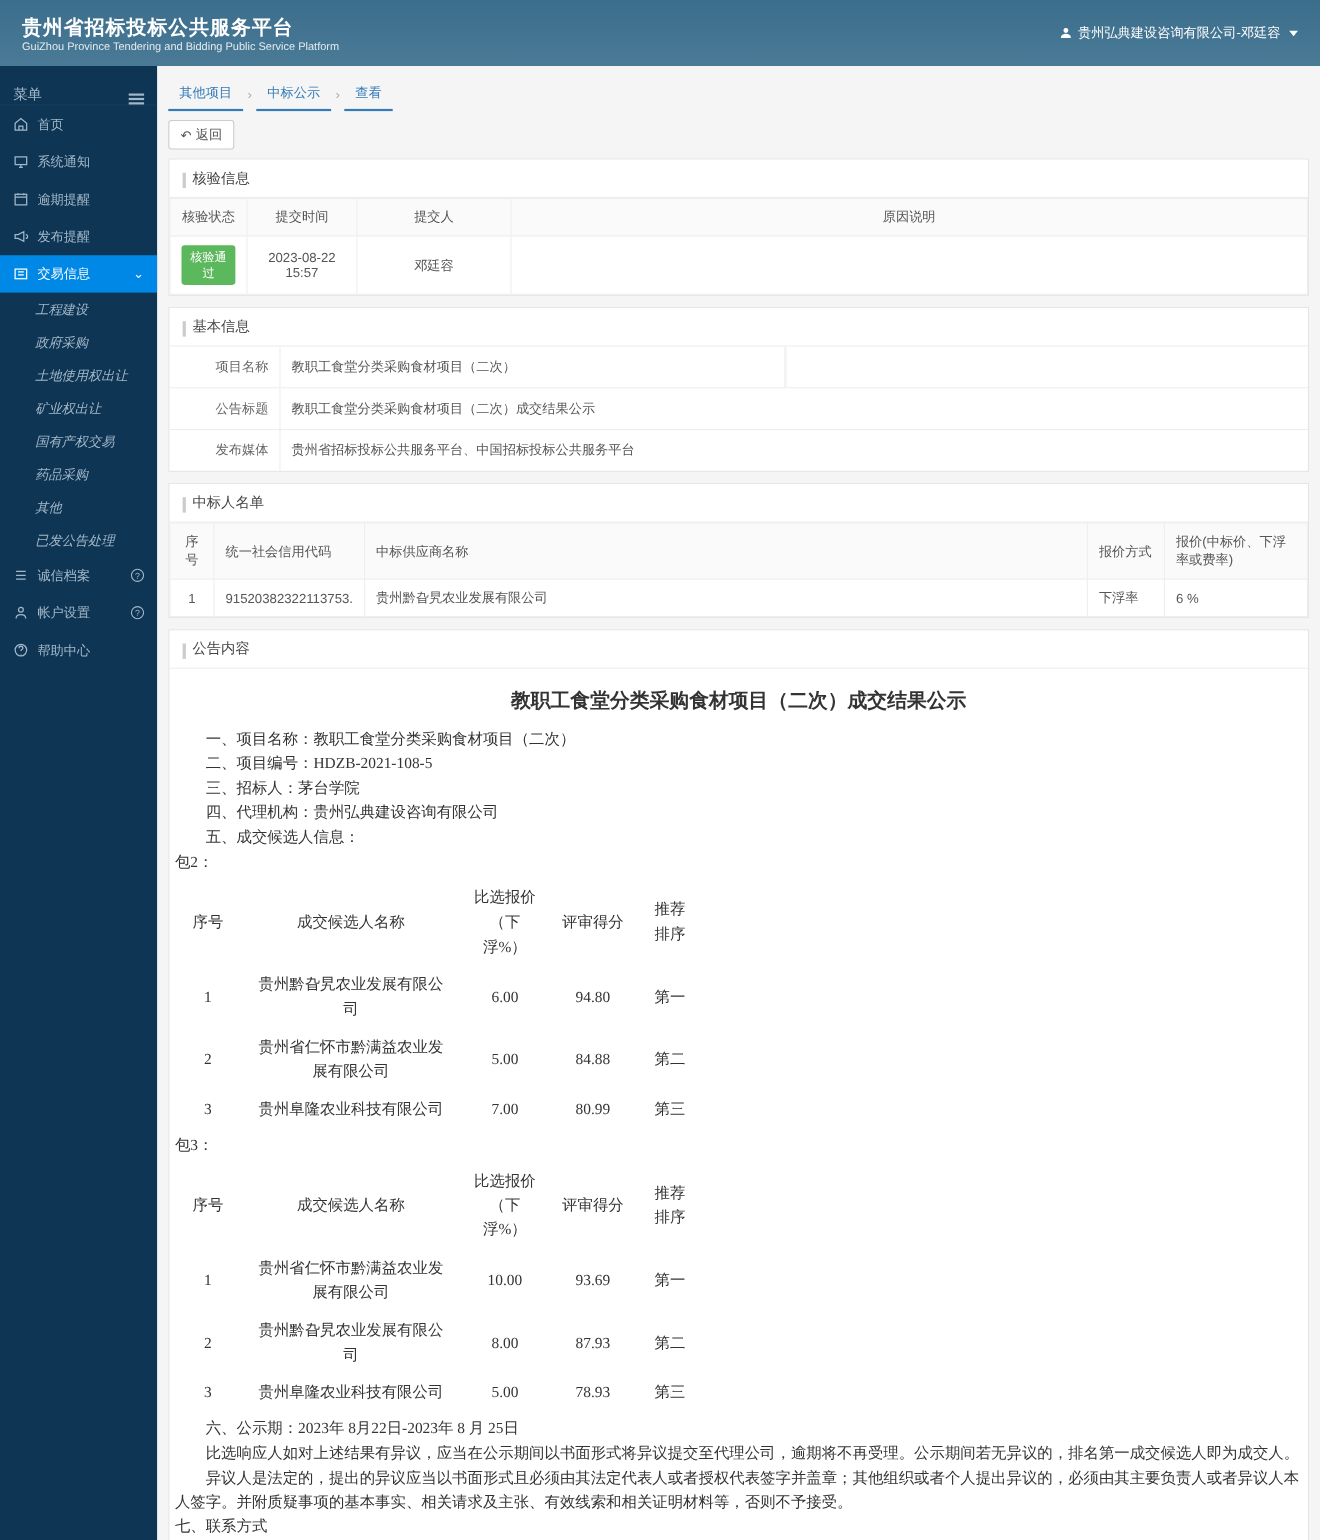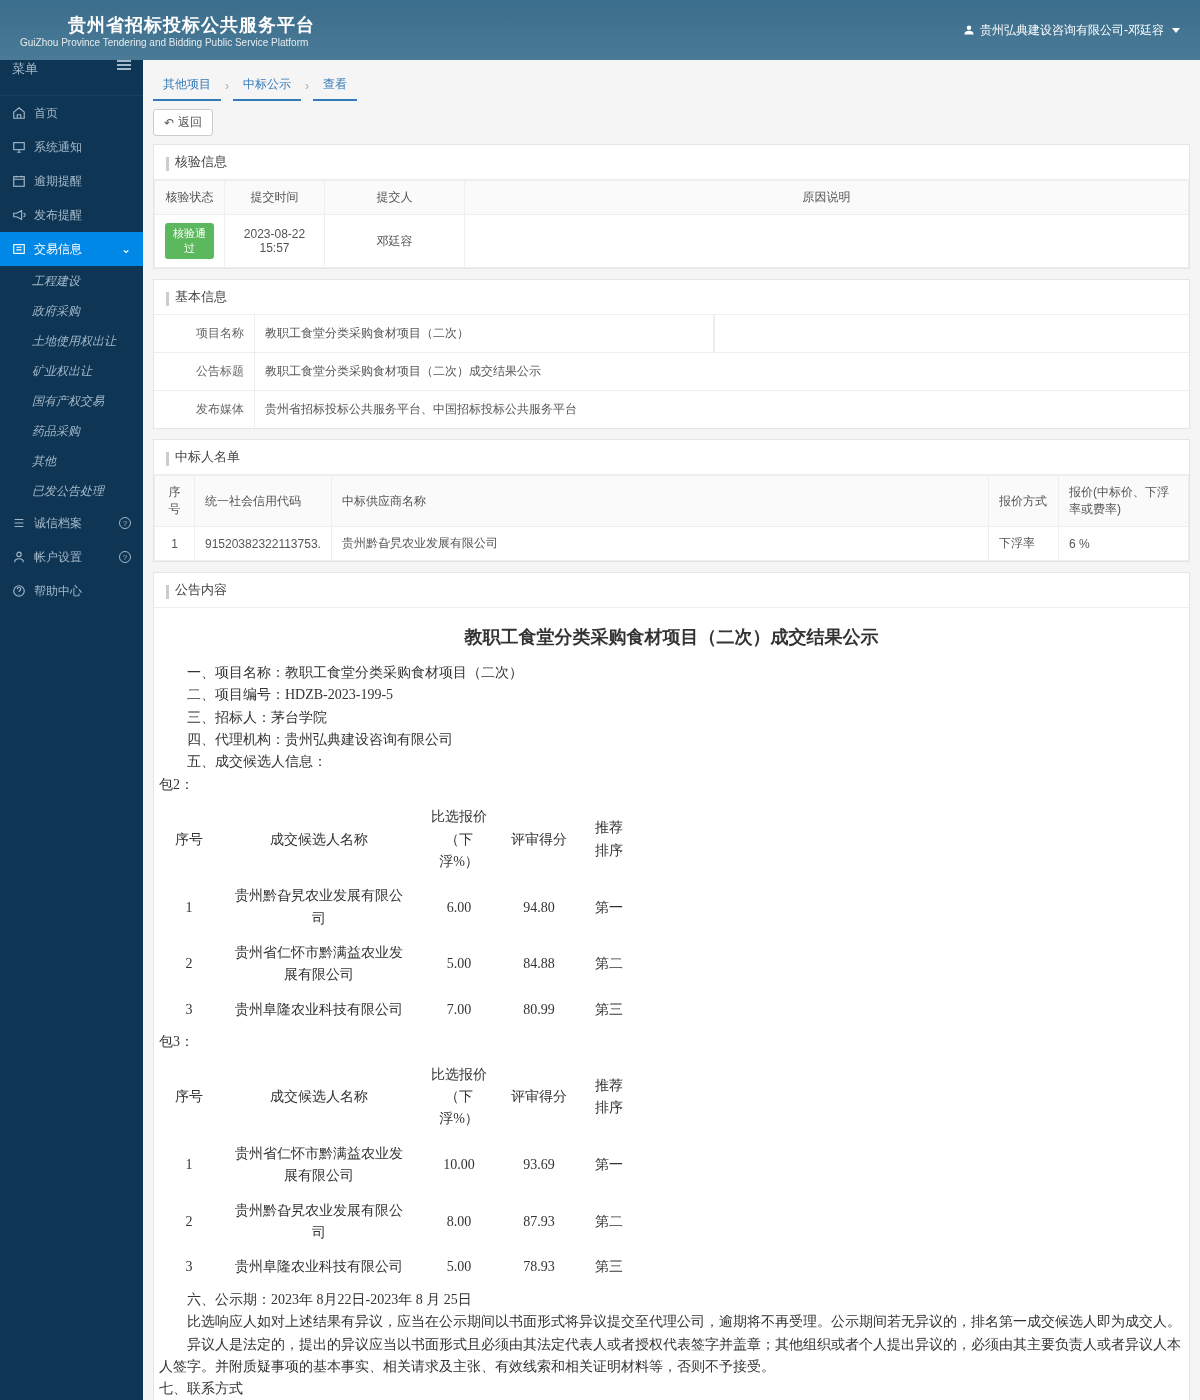--- a/index.html
+++ b/index.html
@@ -8,38 +8,38 @@
     .header {
       height: 60px;
       background: linear-gradient(180deg, #3b6e8c 0%, #4a7a96 100%);
       display: flex;
       align-items: center;
       justify-content: space-between;
       padding: 0 20px;
       color: #fff;
     }
     .header-left { display: flex; flex-direction: column; }
-    .header-title { font-size: 18px; font-weight: bold; letter-spacing: 1px; margin-left: 48px; }
+    .header-title { font-size: 18px; font-weight: bold; letter-spacing: 1px; }
     .header-subtitle { font-size: 10px; opacity: 0.85; }
     .header-user { display: flex; align-items: center; gap: 5px; font-size: 12px; }
     .user-icon { width: 12px; height: 12px; }
     .caret-down { width: 0; height: 0; border-left: 4px solid transparent; border-right: 4px solid transparent; border-top: 5px solid #fff; margin-left: 3px; }
     
     .container { display: flex; min-height: calc(100vh - 60px); }
     
     .sidebar {
       width: 143px;
       background: #0e3554;
       color: #a3b8c9;
       flex-shrink: 0;
     }
     .menu-header {
       height: 36px;
       display: flex;
-      align-items: flex-start;
+      align-items: flex-end;
       justify-content: space-between;
       padding: 0 12px;
       font-size: 13px;
       border-bottom: 1px solid rgba(255,255,255,0.05);
     }
     .hamburger-icon { display: flex; flex-direction: column; gap: 2px; cursor: pointer; }
     .hamburger-icon span { width: 14px; height: 2px; background: #a3b8c9; }
     
     .nav-item {
       height: 34px;
@@ -377,21 +377,21 @@
     </div>
     
     <div class="panel">
       <div class="panel-header">
         <span class="panel-header-bar"></span>
         <span>公告内容</span>
       </div>
       <div class="announcement">
         <div class="ann-title">教职工食堂分类采购食材项目（二次）成交结果公示</div>
         <div class="ann-line">一、项目名称：教职工食堂分类采购食材项目（二次）</div>
-        <div class="ann-line">二、项目编号：HDZB-2023-199-5</div>
+        <div class="ann-line">二、项目编号：HDZB-2021-108-5</div>
         <div class="ann-line">三、招标人：茅台学院</div>
         <div class="ann-line">四、代理机构：贵州弘典建设咨询有限公司</div>
         <div class="ann-line">五、成交候选人信息：</div>
 
         <div class="pkg-label">包2：</div>
         <table class="ann-table">
           <tbody>
               <tr>
             <th class="col-n">序号</th>
             <th class="col-name">成交候选人名称</th>

